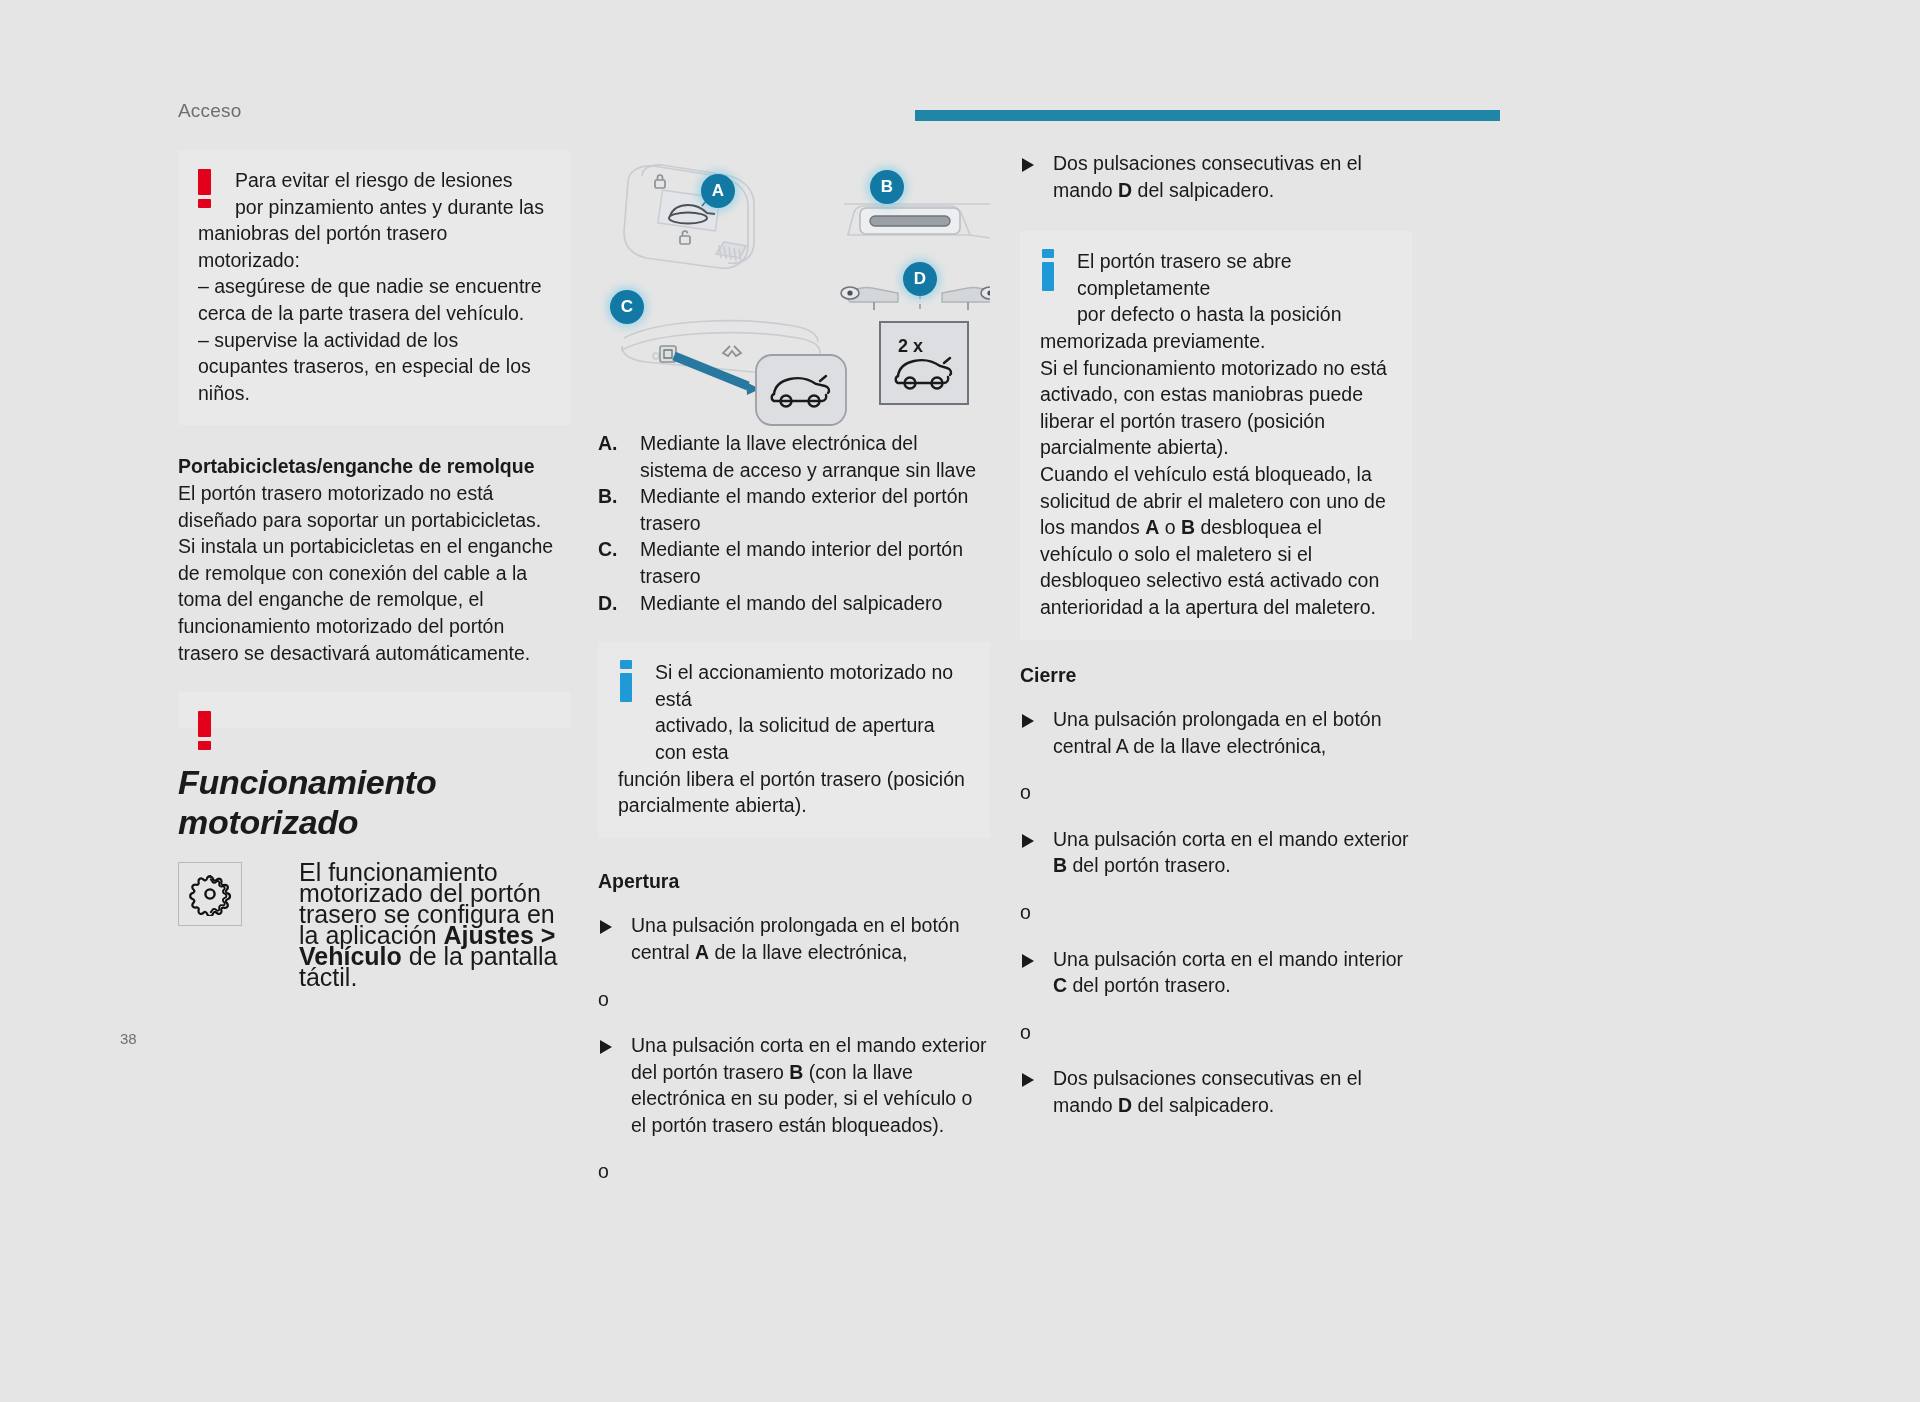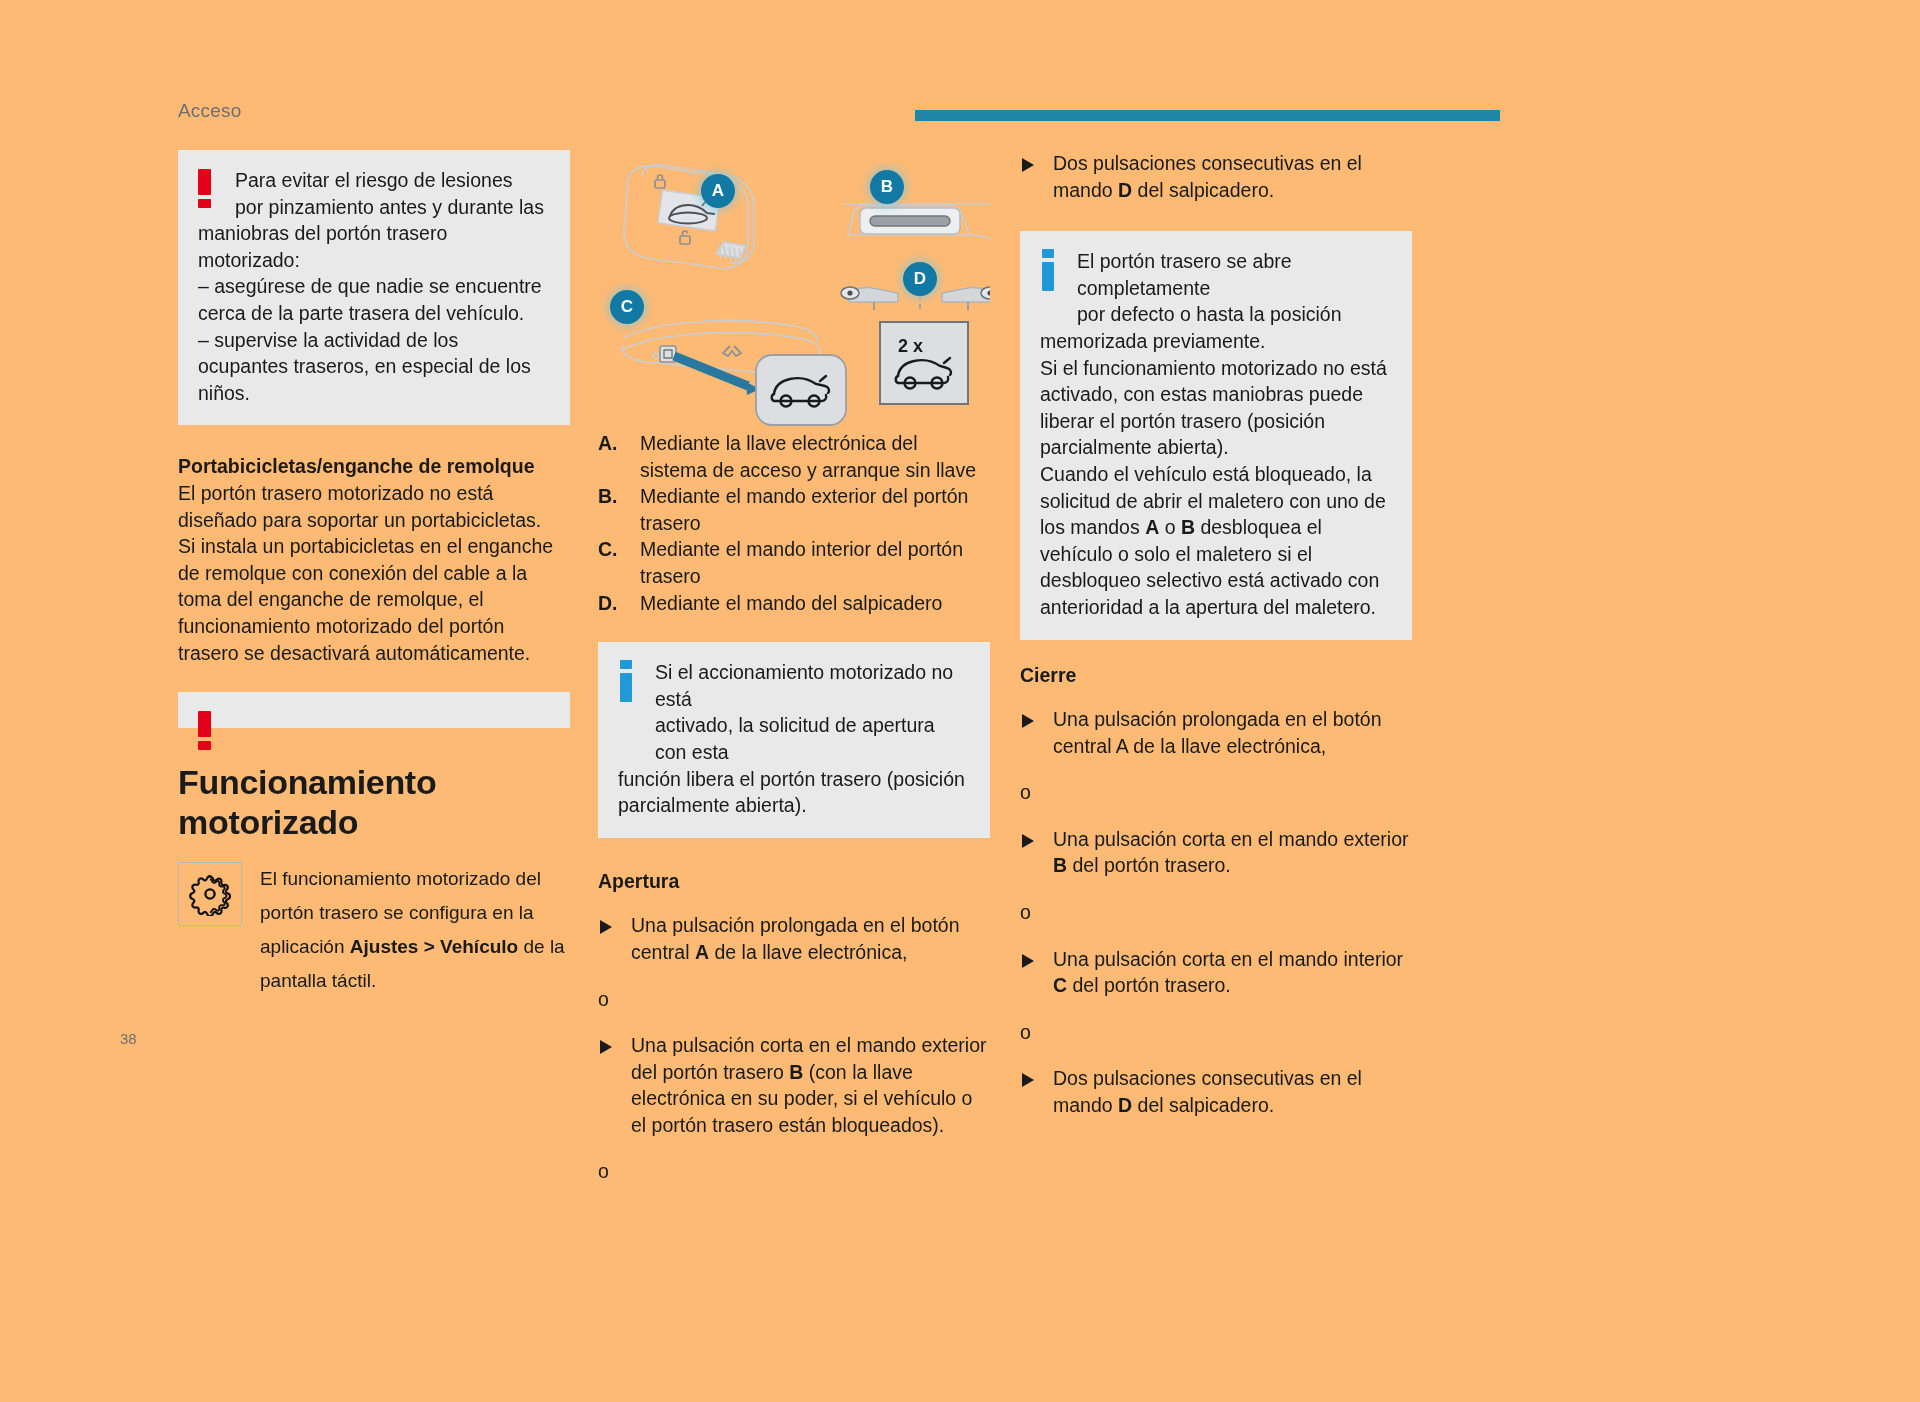--- a/index.html
+++ b/index.html
@@ -13,21 +13,21 @@
     color: #1a1a1a;
     position: relative;
     overflow: hidden;
   }
 
   
   .page {
     position: absolute;
     left: 0; top: 0;
     width: 1920px; height: 1402px;
-    background: #fdba74;
+    background: #e5e5e5;
   }
 
   
   .running-head {
     position: absolute;
     left: 178px; top: 100px;
     font-size: 19px;
     color: #6d6e71;
     letter-spacing: 0.2px;
   }
@@ -130,21 +130,21 @@
     align-items: flex-start;
   }
   .gearbox {
     width: 64px; height: 64px;
     border: 1.6px solid #b9b9b9;
     flex: 0 0 64px;
     display: flex;
     align-items: center;
     justify-content: center;
   }
-  .gearnote .gtext { font-size: 19px; line-height: 34px; }
+  .gearnote .gtext { font-size: 25px; line-height: 21px; margin-left: 39px; }
 
   
   .lettered { margin: 0; padding: 0; list-style: none; }
   .lettered li {
     display: flex;
     gap: 14px;
     font-size: 19.5px;
     line-height: 26.6px;
   }
   .lettered .lt {
@@ -226,21 +226,21 @@
     <div class="txt">El portón trasero motorizado no está diseñado para soportar un portabicicletas.</div>
     <div class="txt" style="margin-bottom:26px;">Si instala un portabicicletas en el enganche de remolque con conexión del cable a la toma del enganche de remolque, el funcionamiento motorizado del portón trasero se desactivará automáticamente.</div>
 
     <div class="callout" style="margin-bottom:34px;">
       <div class="icon-warn">
         <div class="bar"></div>
           <div class="dot"></div>
       </div>
     </div>
 
-    <div class="h-main" style="margin-bottom:20px;">Funcionamiento motorizado</div>
+    <div class="h-main" style="margin-bottom:20px;font-style:italic;">Funcionamiento motorizado</div>
 
     <div class="gearnote">
       <div class="gearbox">
         <svg width="44" height="44" viewBox="0 0 44 44">
           <path d="M22 7.5c1.6 0 2.2 1.3 2.6 2.4.3.9 1 1.4 1.9 1.6.9.2 1.8-.1 2.4-.8.8-.9 1.8-1.7 3.1-1 1.3.8 1.1 2 .8 3.1-.2.9 0 1.8.7 2.4.6.6 1.5.9 2.4.7 1.1-.3 2.4-.4 3.1.9.7 1.3-.1 2.3-1 3.1-.7.6-1 1.5-.8 2.4.2.9.8 1.6 1.7 1.9 1.1.4 2.3 1 2.3 2.6 0 1.6-1.3 2.2-2.4 2.6-.9.3-1.4 1-1.6 1.9-.2.9.1 1.8.8 2.4.9.8 1.7 1.8 1 3.1-.8 1.3-2 1.1-3.1.8-.9-.2-1.8 0-2.4.7-.6.6-.9 1.5-.7 2.4.3 1.1.4 2.4-.9 3.1-1.3.7-2.3-.1-3.1-1-.6-.7-1.5-1-2.4-.8-.9.2-1.6.8-1.9 1.7-.4 1.1-1 2.3-2.6 2.3" fill="none" stroke="#111" stroke-width="2.2" transform="scale(0.86) translate(3.5,1)"></path>
           <circle cx="22" cy="22" r="4.6" fill="none" stroke="#111" stroke-width="2.4"></circle>
           <path d="M22 4.6c1.9 0 2.8 1.5 3.2 2.8.2.6.7 1.1 1.4 1.2.6.2 1.3-.1 1.7-.6 1-1 2.3-1.9 3.9-1 1.6.9 1.4 2.5 1.1 3.8-.1.6.1 1.3.6 1.7.5.5 1.1.7 1.8.5 1.3-.3 2.9-.5 3.8 1.1.9 1.6 0 2.9-1 3.9-.5.4-.7 1.1-.6 1.7.2.7.7 1.2 1.3 1.4 1.3.4 2.8 1.3 2.8 3.2s-1.5 2.8-2.8 3.2c-.6.2-1.1.7-1.3 1.4-.2.6.1 1.3.6 1.7 1 1 1.9 2.3 1 3.9-.9 1.6-2.5 1.4-3.8 1.1-.7-.2-1.3.1-1.8.5-.5.5-.7 1.1-.6 1.7.3 1.3.5 2.9-1.1 3.8-1.6.9-2.9 0-3.9-1-.4-.5-1.1-.7-1.7-.6-.7.2-1.2.7-1.4 1.3-.4 1.3-1.3 2.8-3.2 2.8s-2.8-1.5-3.2-2.8c-.2-.6-.7-1.1-1.4-1.3-.6-.2-1.3.1-1.7.6-1 1-2.3 1.9-3.9 1-1.6-.9-1.4-2.5-1.1-3.8.2-.7-.1-1.3-.5-1.8-.5-.5-1.1-.7-1.7-.6-1.3.3-2.9.5-3.8-1.1-.9-1.6 0-2.9 1-3.9.5-.4.7-1.1.6-1.7-.2-.7-.7-1.2-1.3-1.4-1.3-.4-2.8-1.3-2.8-3.2s1.5-2.8 2.8-3.2c.6-.2 1.1-.7 1.3-1.4.2-.6-.1-1.3-.6-1.7-1-1-1.9-2.3-1-3.9.9-1.6 2.5-1.4 3.8-1.1.6.2 1.3-.1 1.7-.6.5-.5.7-1.1.5-1.7-.3-1.3-.5-2.9 1.1-3.8 1.6-.9 2.9 0 3.9 1 .4.5 1.1.7 1.7.6.7-.2 1.2-.7 1.4-1.3.4-1.3 1.3-2.8 3.2-2.8z" fill="none" stroke="#111" stroke-width="2.2"></path>
         </svg>
       </div>
       <div class="gtext">

